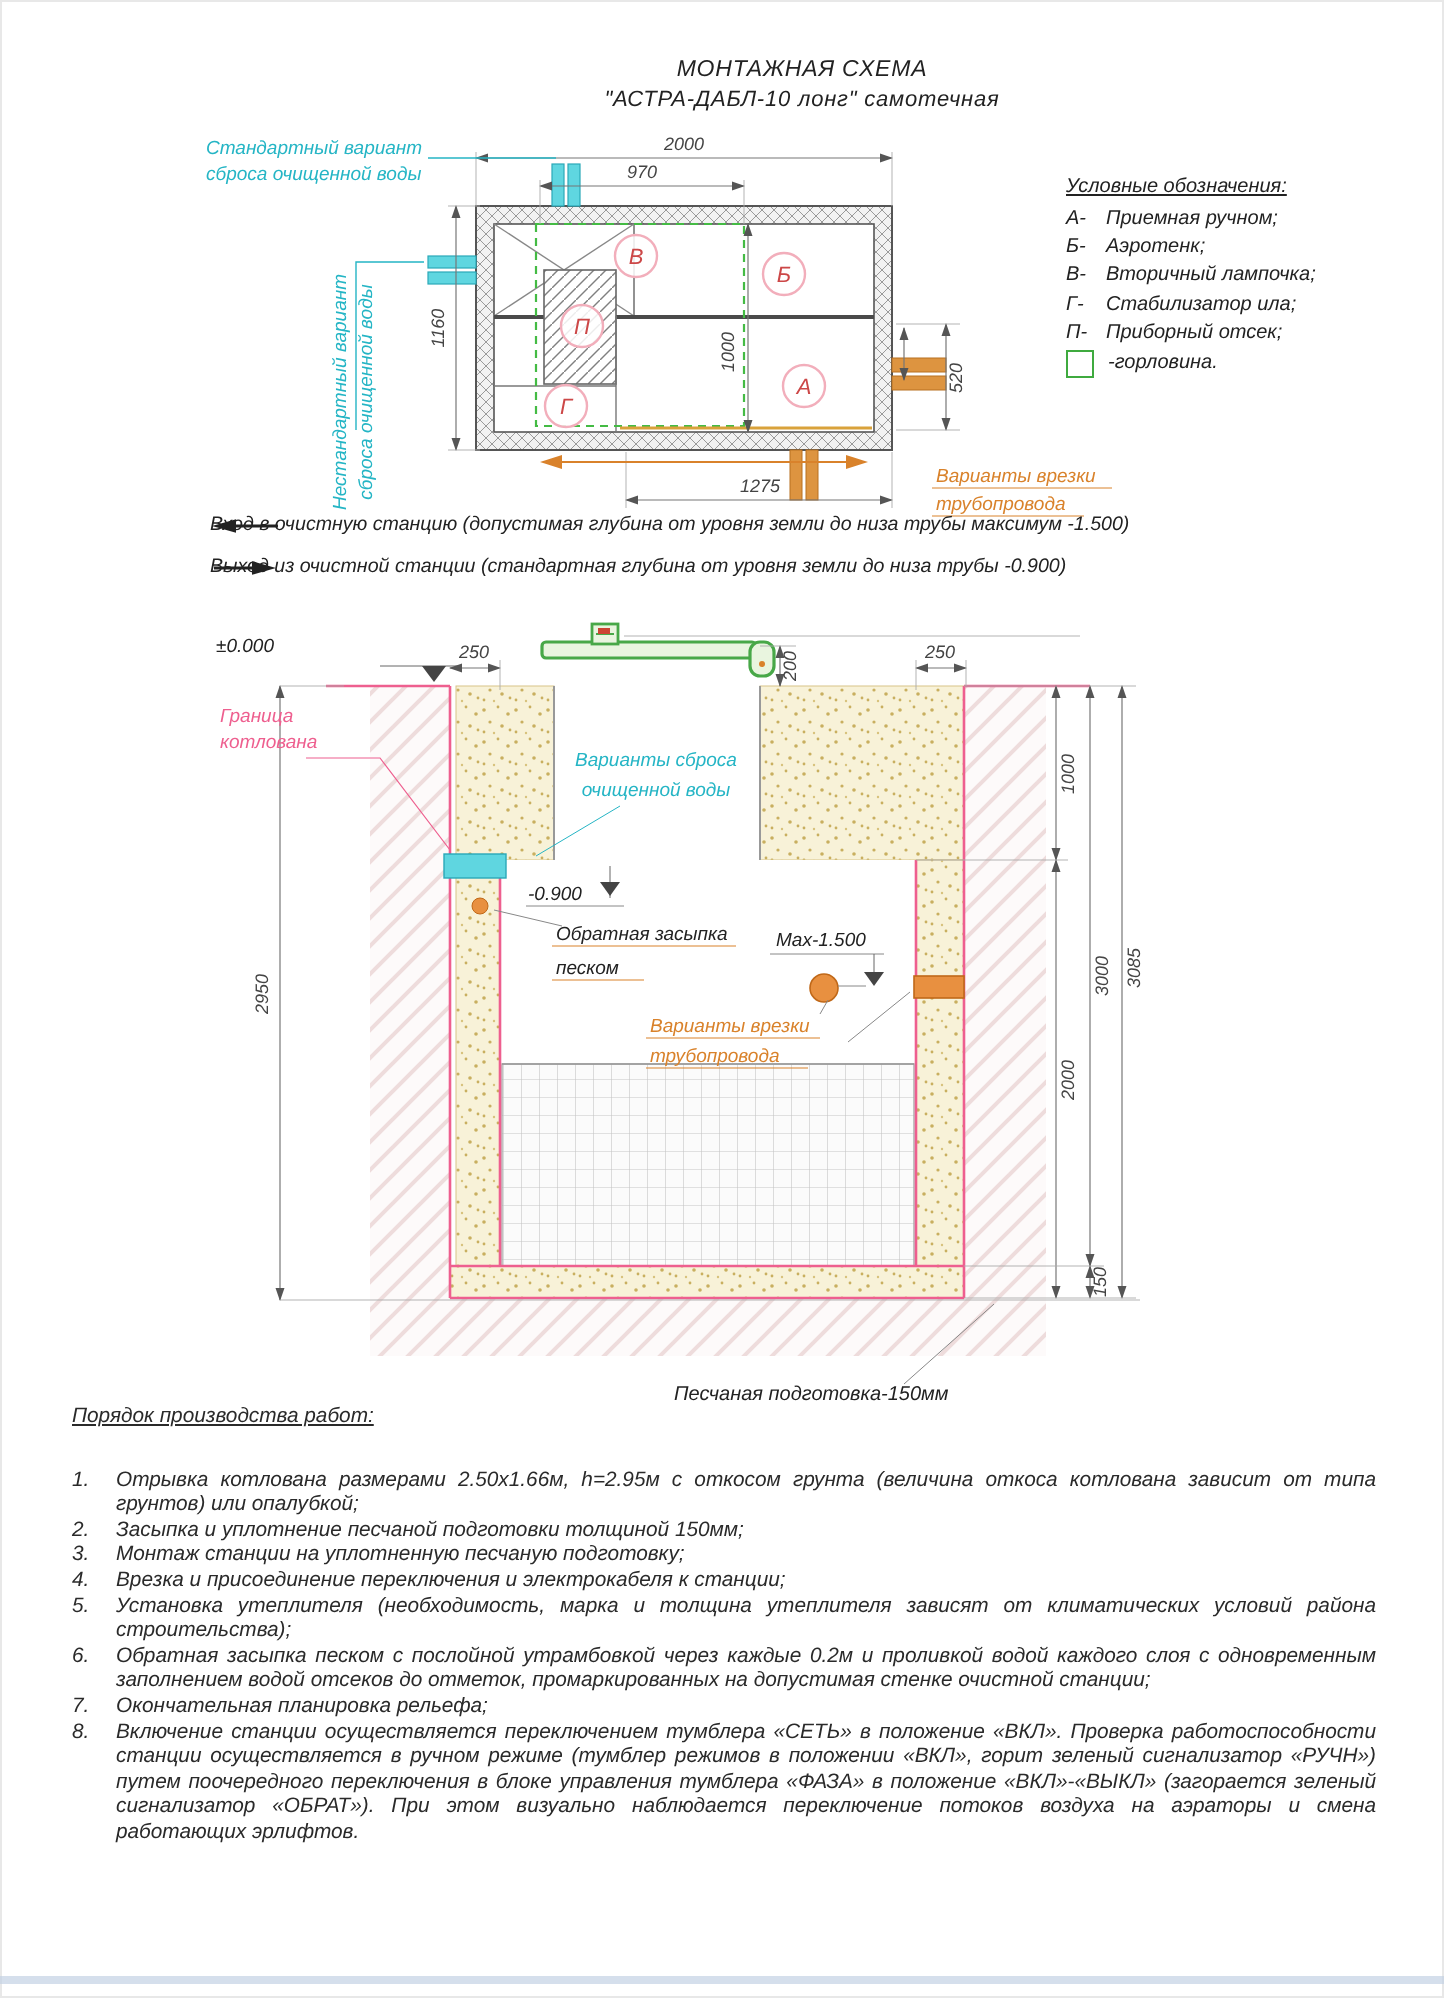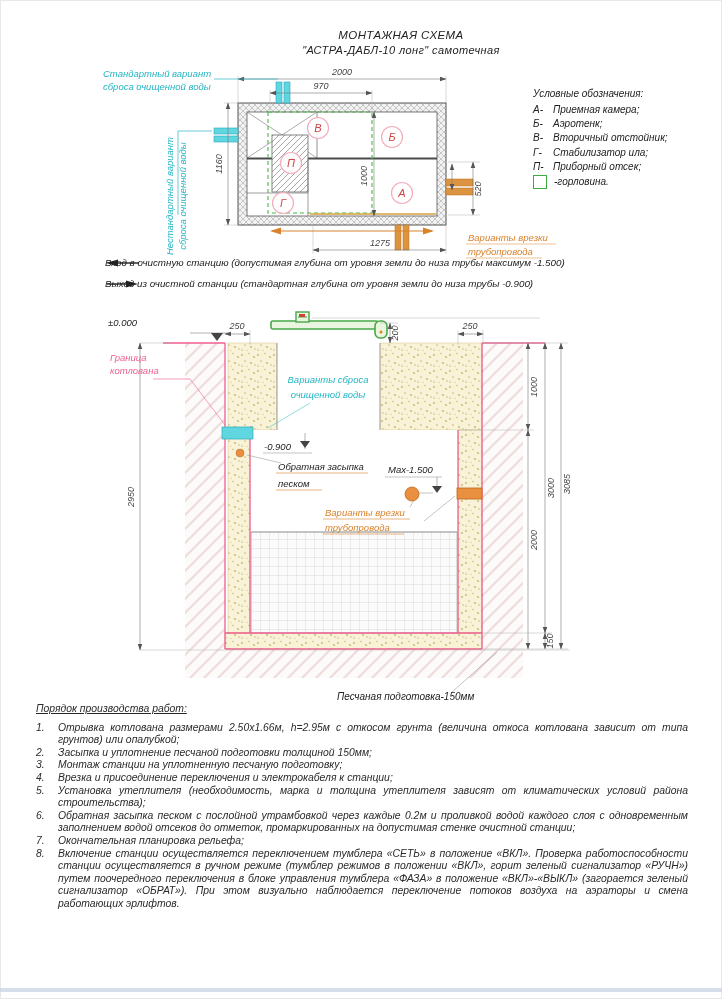--- a/index.html
+++ b/index.html
@@ -14,29 +14,29 @@
   svg{position:absolute;left:0;}
   svg text{font-family:"Liberation Sans",sans-serif;font-style:italic;}
   .td{font-size:9px;fill:#444;}
   .tc{font-size:9.5px;fill:#25b5c5;}
   .tp{font-size:9.5px;fill:#ee5f8f;}
   .to{font-size:9.5px;fill:#d9822b;}
   .tk{font-size:9.5px;fill:#222;}
   .tl{font-size:11px;fill:#cc4747;}
   .tb{font-size:10px;fill:#222;}
   .legend{position:absolute;left:533px;top:88px;width:178px;font-style:italic;font-size:10px;color:#222;}
-  .legend .lg-title{margin-bottom:5px;}
+  .legend .lg-title{text-decoration:underline;margin-bottom:5px;}
   .lg-row{display:flex;align-items:center;margin-bottom:3.2px;}
   .lg-key{width:20px;flex:none;}
   .lg-swatch{display:inline-block;width:12px;height:12px;border:1.6px solid #3faa3f;margin-right:7px;flex:none;}
   .note-row{position:absolute;left:105px;display:flex;align-items:center;gap:9px;
             font-style:italic;font-size:9.8px;color:#222;white-space:nowrap;}
   .worklist{position:absolute;left:36px;top:703px;width:652px;font-style:italic;
             font-size:10.4px;line-height:12.6px;color:#2a2a2a;}
-  .wl-title{text-decoration:underline;margin-bottom:6px;}
+  .wl-title{text-decoration:underline;margin-bottom:19px;}
   .wl-item{display:flex;}
   .wl-num{width:22px;flex:none;}
   .wl-text{flex:1;text-align:justify;}
 </style>
 </head>
 <body>
 
 <div class="page"></div>
 
 <div class="title" style="margin-left:40px;">
@@ -169,29 +169,29 @@
   <text class="to" x="468" y="241">Варианты врезки</text>
   <text class="to" x="468" y="255">трубопровода</text>
   <line x1="466" y1="244" x2="556" y2="244" stroke="#d9822b" stroke-width="0.5"></line>
   <line x1="466" y1="258" x2="542" y2="258" stroke="#d9822b" stroke-width="0.5"></line>
 </svg>
 
 <div class="legend">
   <div class="lg-title">Условные обозначения:</div>
   <div class="lg-row">
       <span class="lg-key">А-</span>
-      <span>Приемная камера;</span>
+      <span>Приемная ручном;</span>
     </div>
   <div class="lg-row">
       <span class="lg-key">Б-</span>
       <span>Аэротенк;</span>
     </div>
   <div class="lg-row">
       <span class="lg-key">В-</span>
-      <span>Вторичный отстойник;</span>
+      <span>Вторичный лампочка;</span>
     </div>
   <div class="lg-row">
       <span class="lg-key">Г-</span>
       <span>Стабилизатор ила;</span>
     </div>
   <div class="lg-row">
       <span class="lg-key">П-</span>
       <span>Приборный отсек;</span>
     </div>
   <div class="lg-row">

